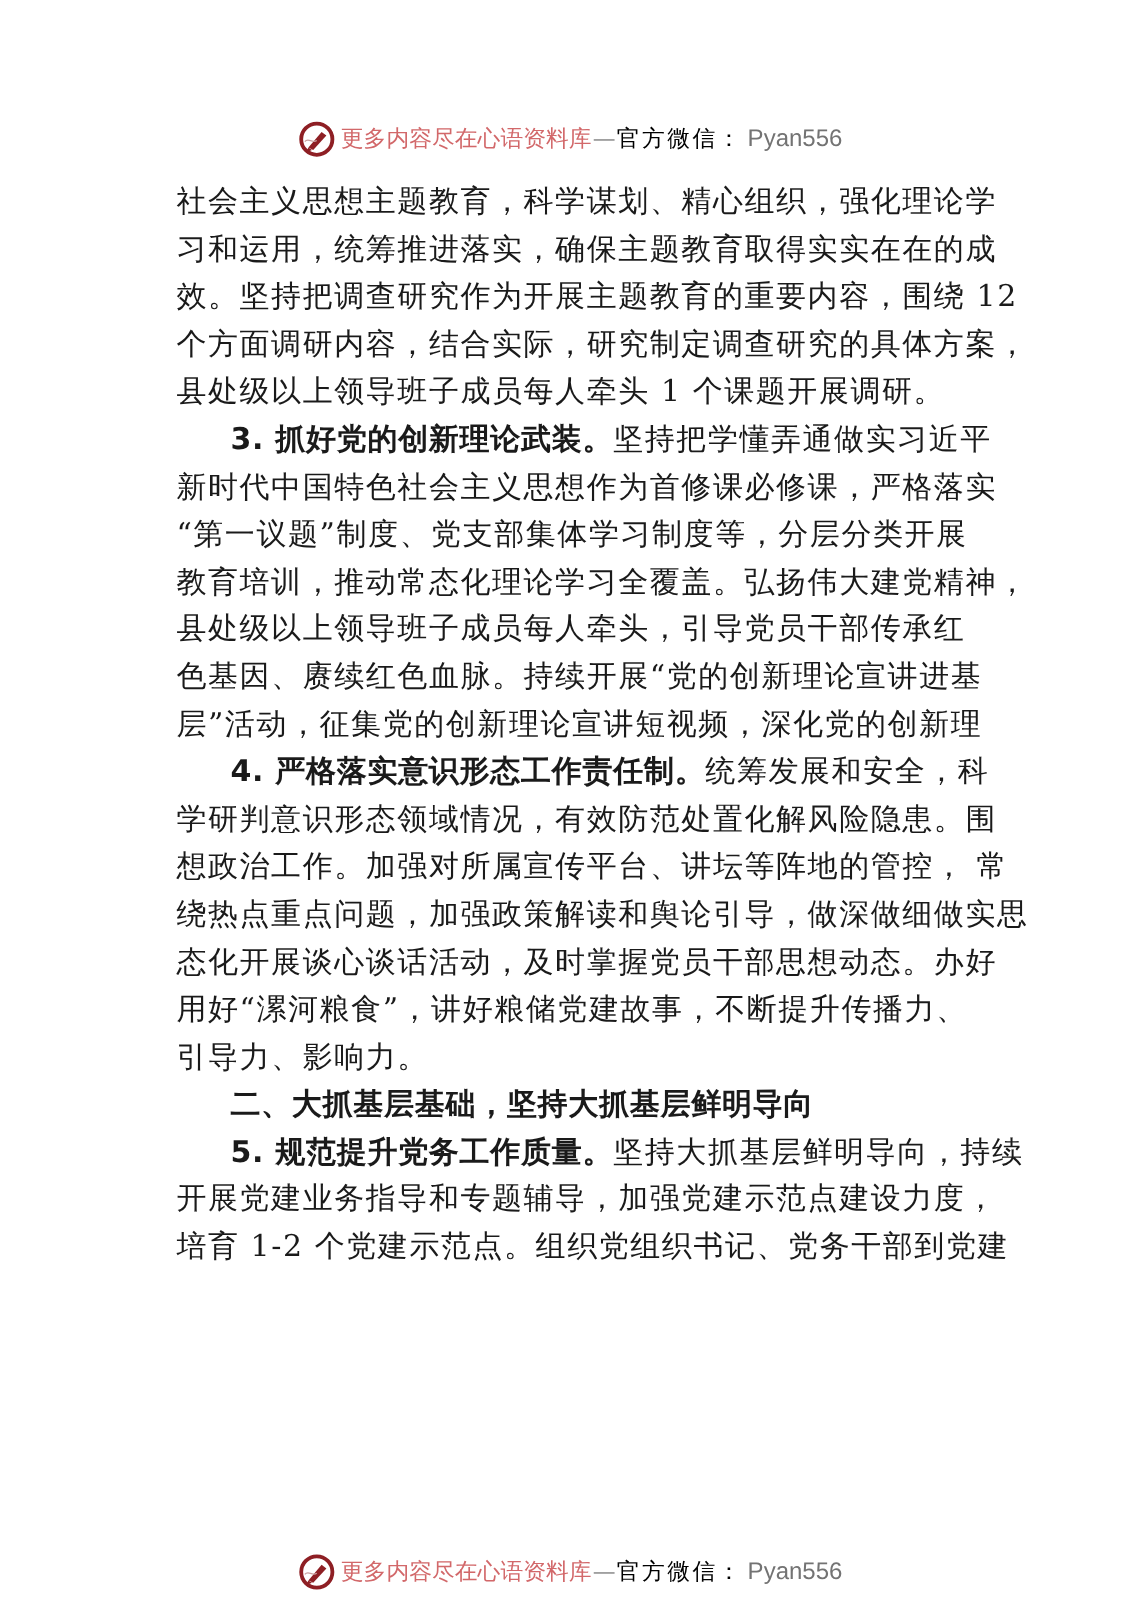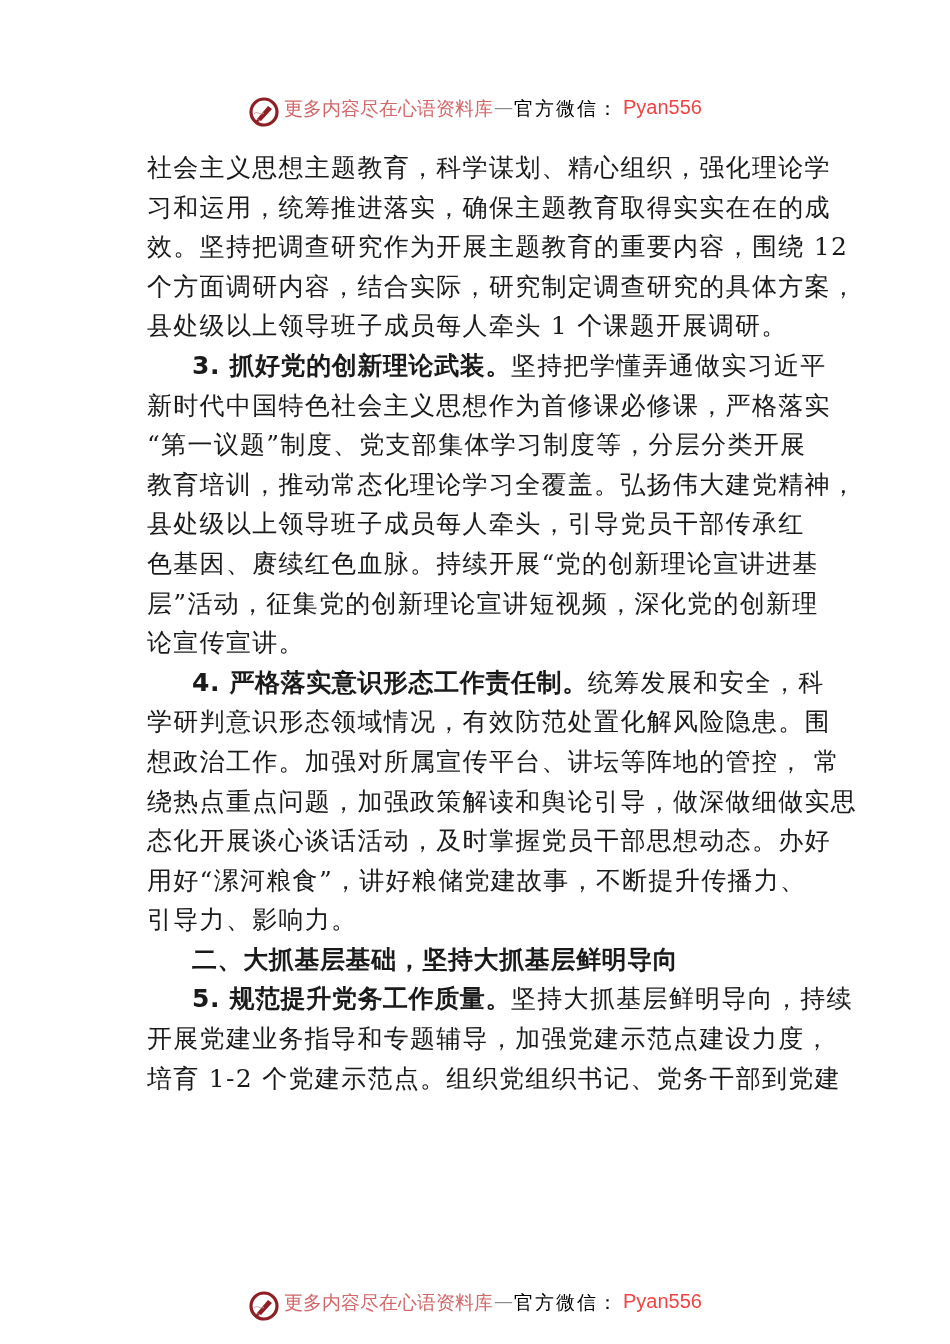--- a/index.html
+++ b/index.html
@@ -14,21 +14,21 @@
       overflow: hidden;
       font-family: "DejaVu Serif", "Liberation Serif", serif;
       color: #1a1a1a;
     }
     .watermark {
       position: absolute;
       left: 0;
       width: 950px;
       height: 40px;
       display: flex;
-      align-items: flex-start;
+      align-items: center;
       justify-content: center;
       font-size: 19px;
       white-space: nowrap;
     }
     .watermark.top { top: 96px; }
     .watermark.bottom { top: 1290px; }
     .wm-logo {
       width: 32px;
       height: 32px;
       margin-right: 4px;
@@ -42,21 +42,21 @@
     .wm-dash {
       color: #8a8a8a;
       margin: 0 1px;
     }
     .wm-official {
       color: #000000;
       font-family: Liberation Serif, serif;
       letter-spacing: 2px;
     }
     .wm-id {
-      color: #ef4444;
+      color: #737373;
       font-family: "Liberation Sans", "DejaVu Sans", sans-serif;
       font-size: 20px;
       margin-left: 4px;
     }
     .content {
       position: absolute;
       left: 147px;
       top: 148px;
       width: 690px;
     }
@@ -108,21 +108,20 @@
   </div>
 
   <div>
     <div class="line indent"><span class="bold">3. 抓好党的创新理论武装。</span><span>坚持把学懂弄通做实习近平</span></div>
     <div class="line">新时代中国特色社会主义思想作为首修课必修课，严格落实</div>
     <div class="line">“第一议题”制度、党支部集体学习制度等，分层分类开展</div>
     <div class="line">教育培训，推动常态化理论学习全覆盖。弘扬伟大建党精神，</div>
     <div class="line">县处级以上领导班子成员每人牵头，引导党员干部传承红</div>
     <div class="line">色基因、赓续红色血脉。持续开展“党的创新理论宣讲进基</div>
     <div class="line">层”活动，征集党的创新理论宣讲短视频，深化党的创新理</div>
-    <div class="line">论宣传宣讲。</div>
   </div>
 
   <div>
     <div class="line indent"><span class="bold">4. 严格落实意识形态工作责任制。</span><span>统筹发展和安全，科</span></div>
     <div class="line">学研判意识形态领域情况，有效防范处置化解风险隐患。围</div>
     <div class="line">想政治工作。加强对所属宣传平台、讲坛等阵地的管控， 常</div>
     <div class="line">绕热点重点问题，加强政策解读和舆论引导，做深做细做实思</div>
     <div class="line">态化开展谈心谈话活动，及时掌握党员干部思想动态。办好</div>
     <div class="line">用好“漯河粮食”，讲好粮储党建故事，不断提升传播力、</div>
     <div class="line">引导力、影响力。</div>

